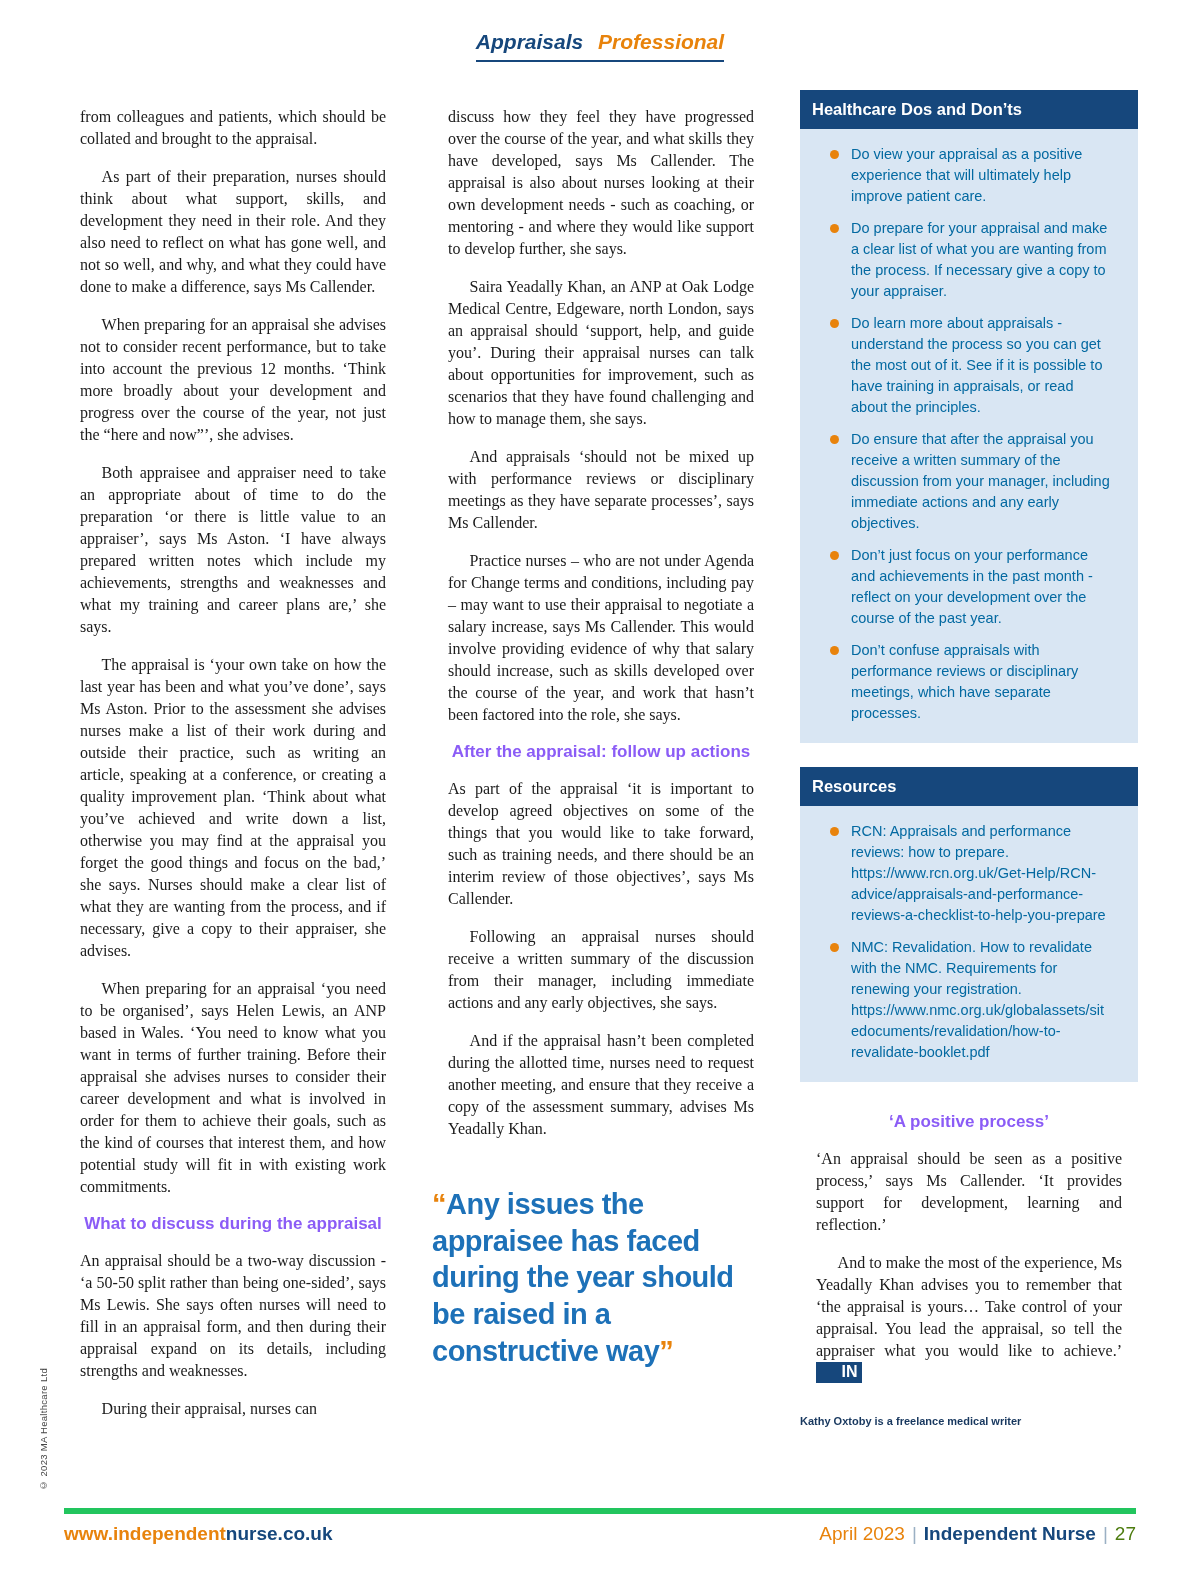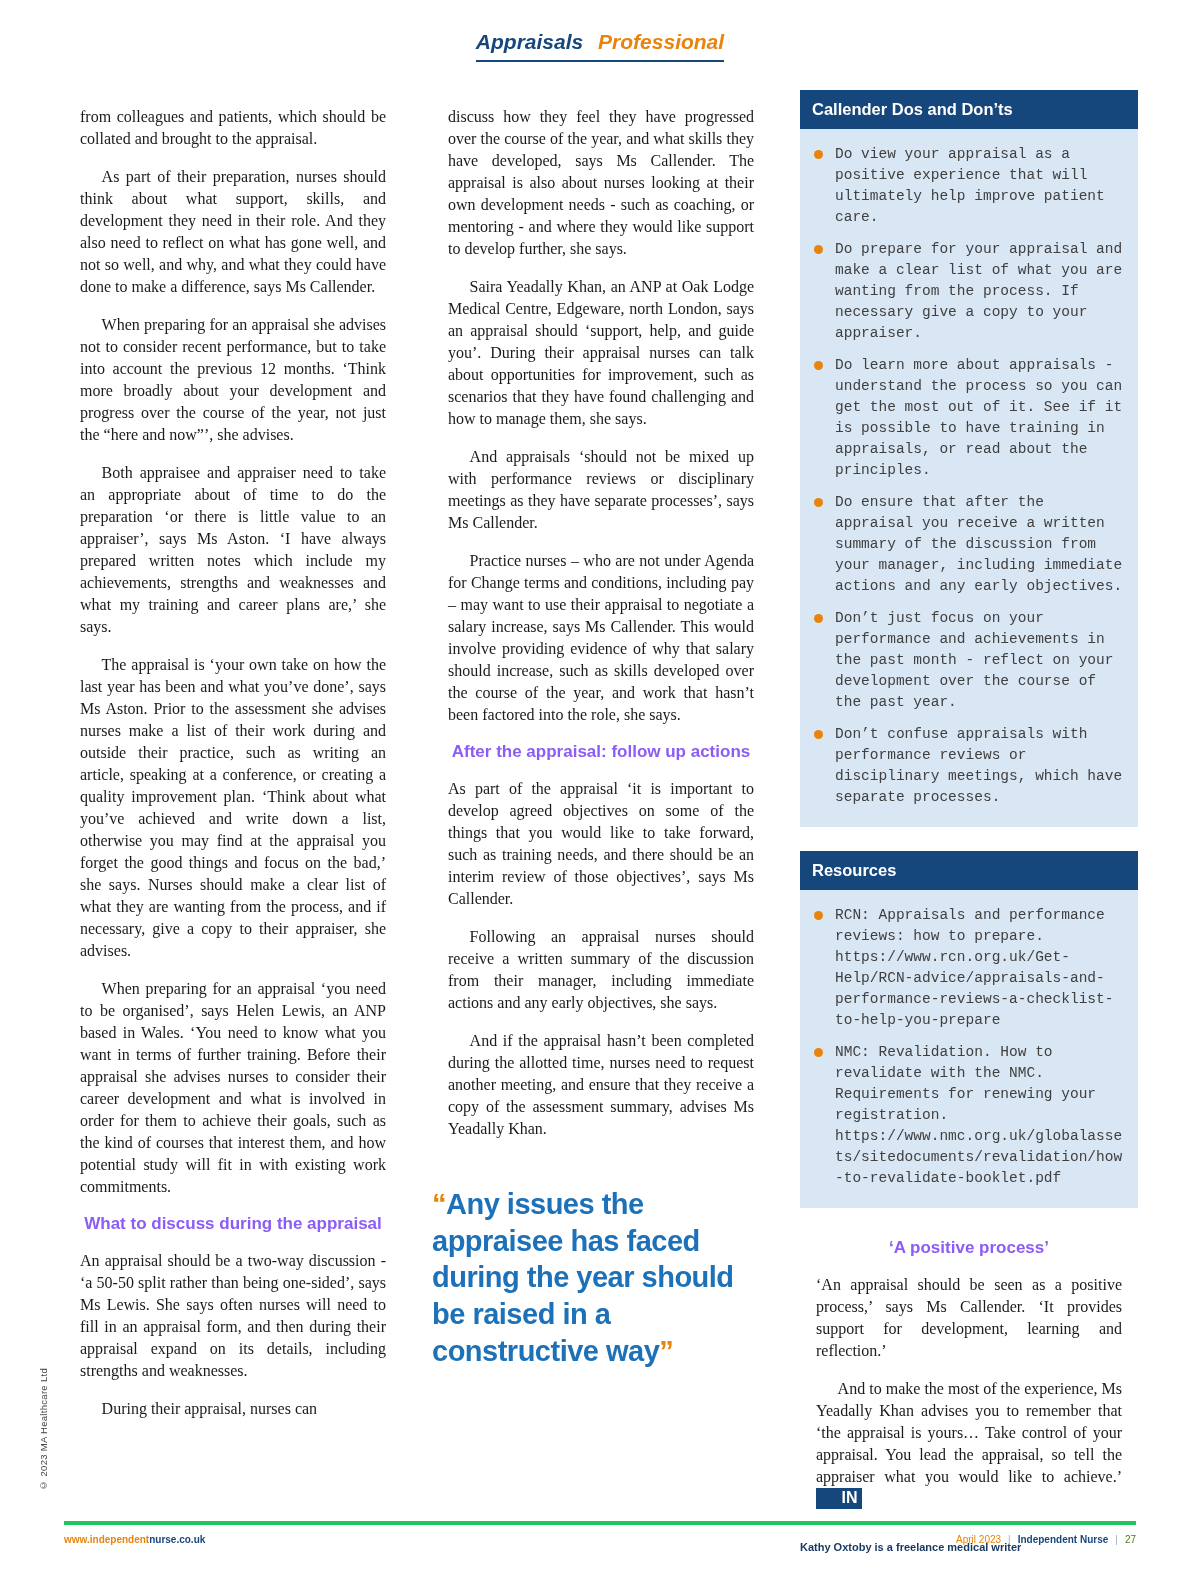--- a/index.html
+++ b/index.html
@@ -50,23 +50,23 @@
   .infobox { margin-bottom: 24px; }
   .infobox-header {
     background: #16477c; color: #ffffff;
     font-family: "Liberation Sans", sans-serif;
     font-weight: bold; font-size: 16.5px;
     padding: 8px 12px;
   }
   .infobox-body { background: #d9e6f3; padding: 15px 12px 8px; }
   .infobox ul { margin: 0; padding: 0; list-style: none; }
   .infobox li {
-    position: relative; padding-left: 23px; margin: 0 0 11px;
-    font-family: Liberation Mono, monospace;
-    font-size: 14.5px; line-height: 1.45; color: #404040;
+    position: relative; padding-left: 23px; margin: 0 16px 11px;
+    font-family: Liberation Sans, sans-serif;
+    font-size: 14.5px; line-height: 1.45; color: #0369a1;
     text-align: left; overflow-wrap: break-word; word-break: break-word;
   }
   .infobox li::before {
     content: ""; position: absolute; left: 2px; top: 6px;
     width: 9px; height: 9px; border-radius: 50%; background: #e8830c;
   }
 
   
   .positive-heading { margin-top: 30px; }
   .end-marker {
@@ -76,23 +76,23 @@
     position: relative; top: -1px;
   }
   .byline {
     font-family: "Liberation Sans", sans-serif; font-weight: bold;
     font-size: 11px; color: #17375e; margin-top: 30px; text-align: left;
   }
 
   
   .footer {
     position: absolute; left: 64px; right: 64px; bottom: 30px;
-    border-top: 4px solid #22c55e; padding-top: 9px;
+    border-top: 6px solid #22c55e; padding-top: 9px;
     display: flex; justify-content: space-between; align-items: baseline;
-    font-family: "Liberation Sans", sans-serif; font-size: 10px;
+    font-family: "Liberation Sans", sans-serif; font-size: 19px;
   }
   .footer .site { font-weight: bold; }
   .site-prefix { color: #e8830c; }
   .site-suffix { color: #16477c; }
   .footer-date { color: #e8830c; }
   .footer-brand { color: #16477c; font-weight: bold; }
   .footer-page { color: #4d7c0f; }
   .sep { color: #9bb0c4; margin: 0 7px; }
 
   
@@ -143,21 +143,21 @@
           <p>And if the appraisal hasn’t been completed during the allotted time, nurses need to request another meeting, and ensure that they receive a copy of the assessment summary, advises Ms Yeadally Khan.</p>
         </div>
       <div class="pullquote">
         <span class="q">“</span><span>Any issues the appraisee has faced during the year should be raised in a constructive way</span><span class="q">”</span>
       </div>
     </div>
 
     <div class="col">
 
       <div class="infobox">
-        <div class="infobox-header">Callender Dos and Don’ts</div>
+        <div class="infobox-header">Healthcare Dos and Don’ts</div>
         <div class="infobox-body">
           <ul>
               <li>Do view your appraisal as a positive experience that will ultimately help improve patient care.</li>
               <li>Do prepare for your appraisal and make a clear list of what you are wanting from the process. If  necessary give a copy to your appraiser.</li>
               <li>Do learn more about appraisals - understand the process so you can get the most out of it. See if it is possible to have training in appraisals, or read about the principles.</li>
               <li>Do ensure that after the appraisal you receive a written summary of the discussion from your manager, including immediate actions and any early objectives.</li>
               <li>Don’t just focus on your performance and achievements in the past month - reflect on your development over the course of the past year.</li>
               <li>Don’t confuse appraisals with performance reviews or disciplinary meetings, which have separate processes.</li>
             </ul>
         </div>

